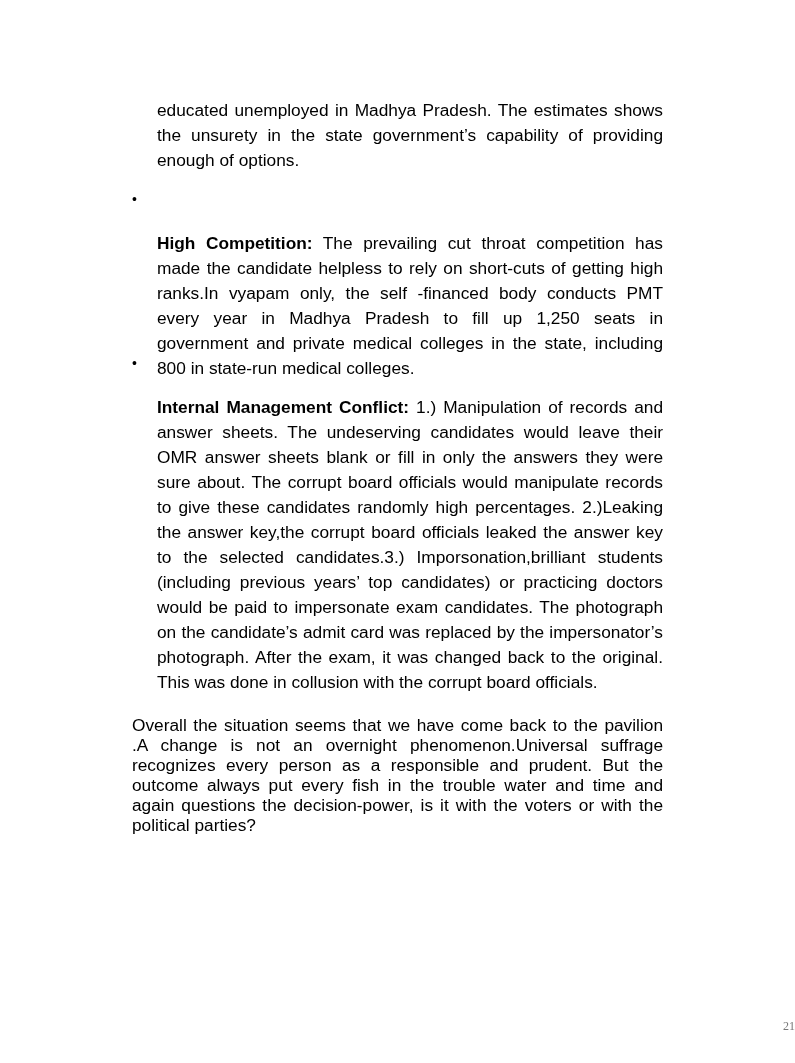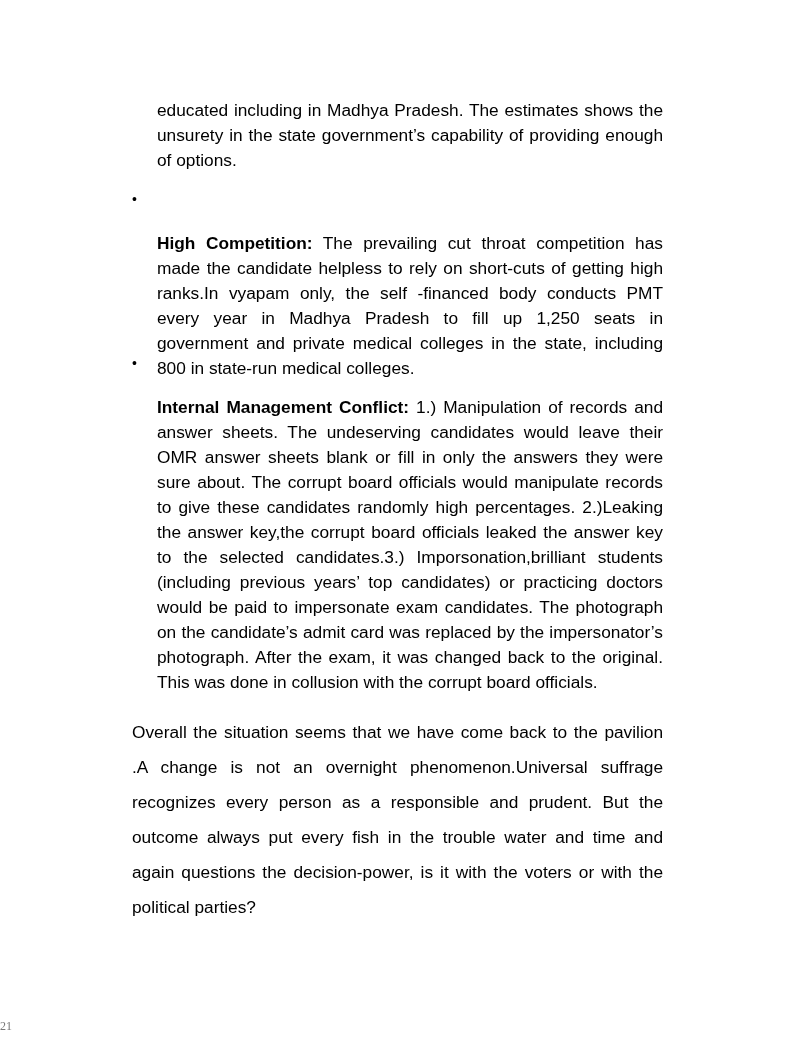--- a/index.html
+++ b/index.html
@@ -1,34 +1,34 @@
 <!DOCTYPE html>
 <html><head>
 <meta charset="utf-8">
 <style>
   html, body { margin: 0; padding: 0; background: #ffffff; }
   body { width: 795px; height: 1063px; position: relative; overflow: hidden;
          font-family: "Liberation Sans", "DejaVu Sans", sans-serif; color: #000; }
   .page { position: absolute; left: 0; top: 0; width: 795px; height: 1063px; }
-  .para { position: absolute; left: 132px; width: 531px; font-size: 17.3px; line-height: 35px;
+  .para { position: absolute; left: 132px; width: 531px; font-size: 17.3px; line-height: 20px;
           text-align: justify; }
   .bullet-item { position: absolute; left: 132px; width: 531px; }
   .bullet { position: absolute; left: 0; top: 0; width: 20px; font-size: 14px; line-height: 25px; }
   .bullet-text { margin-left: 25px; font-size: 17.3px; line-height: 25px; text-align: justify; margin-top: 44px; }
   .lead { font-weight: bold; }
   .cont { position: absolute; left: 157px; width: 506px; font-size: 17.3px; line-height: 25px; text-align: justify; }
-  .page-num { position: absolute; left: 0; width: 795px; top: 1019px; text-align: left;
+  .page-num { position: absolute; left: 0; width: 795px; top: 1019px; text-align: right;
               font-family: "Liberation Serif", "DejaVu Serif", serif; font-size: 12px; color: #777; }
 </style>
 </head>
 <body>
 
 <div class="page">
 
-  <div class="cont" style="top:98px;">educated including in Madhya Pradesh. The estimates shows the unsurety in the state government’s capability of providing enough of options.</div>
+  <div class="cont" style="top:98px;">educated unemployed in Madhya Pradesh. The estimates shows the unsurety in the state government’s capability of providing enough of options.</div>
 
   <div class="bullet-item" style="top:187px;">
     <span class="bullet">•</span>
     <div class="bullet-text"><span class="lead">High Competition:</span><span> The prevailing cut throat competition has made the candidate helpless to rely on short-cuts of getting high ranks.In vyapam only, the self -financed body conducts PMT every year in Madhya Pradesh to fill up 1,250 seats in government and private medical colleges in the state, including 800 in state-run medical colleges.</span></div>
   </div>
 
   <div class="bullet-item" style="top:351px;">
     <span class="bullet">•</span>
     <div class="bullet-text"><span class="lead">Internal Management Conflict:</span><span> 1.) Manipulation of records and answer sheets. The undeserving candidates would leave their OMR answer sheets blank or fill in only the answers they were sure about. The corrupt board officials would manipulate records to give these candidates randomly high percentages. 2.)Leaking the answer key,the corrupt board officials leaked the answer key to the selected candidates.3.) Imporsonation,brilliant students (including previous years’ top candidates) or practicing doctors would be paid to impersonate exam candidates. The photograph on the candidate’s admit card was replaced by the impersonator’s photograph. After the exam, it was changed back to the original. This was done in collusion with the corrupt board officials.</span></div>
   </div>

